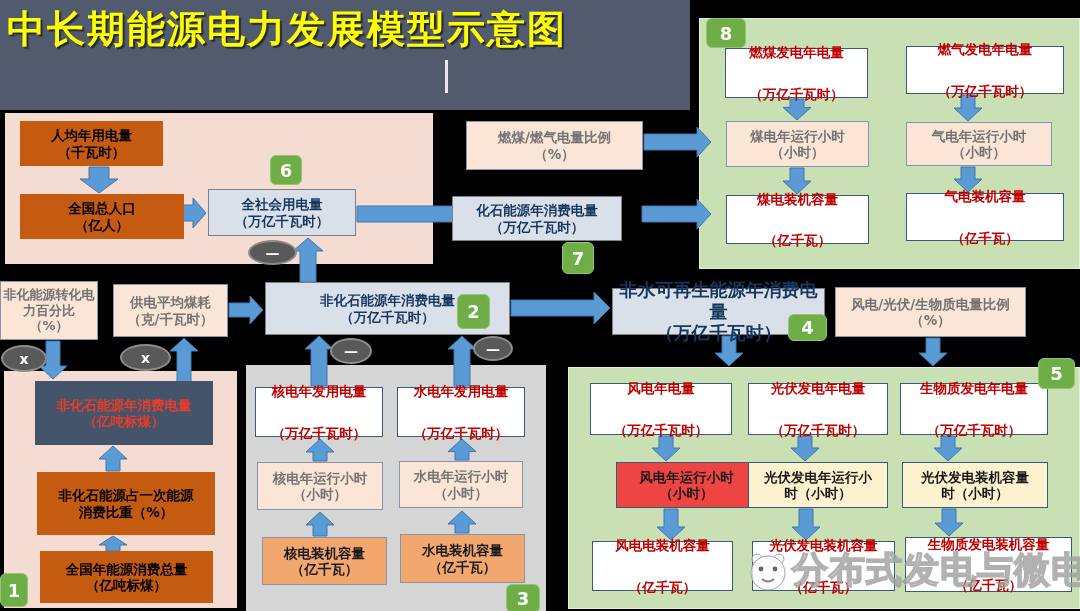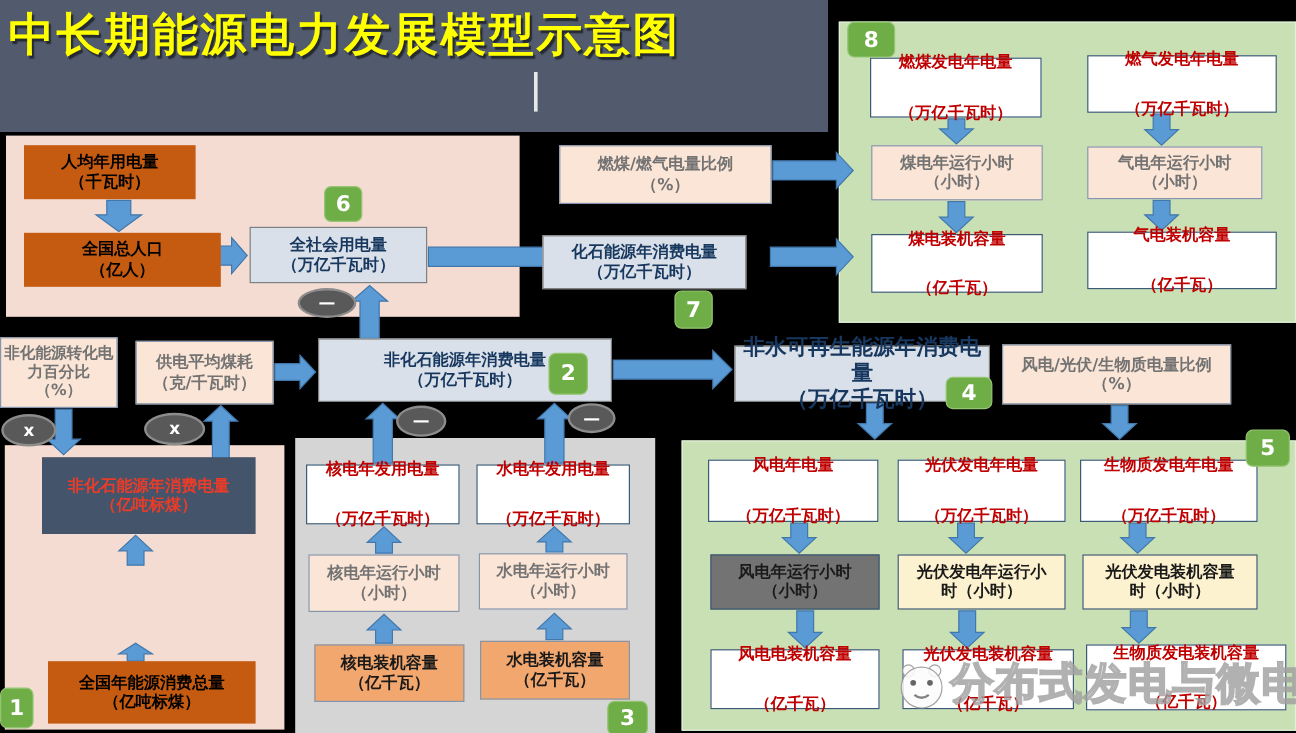--- a/index.html
+++ b/index.html
@@ -17,21 +17,21 @@
   .cursor{position:absolute;left:445px;top:60px;width:3px;height:33px;background:#e8e8e8;z-index:5;}
   .arrow-layer{position:absolute;left:0;top:0;z-index:2;}
   .node{position:absolute;display:flex;flex-direction:column;align-items:center;justify-content:center;
         text-align:center;font-weight:bold;font-size:13.5px;line-height:1.22;z-index:3;box-sizing:border-box;padding:1px 2px;}
   .orange{background:#c55a11;color:#000000;}
   .dark{background:#44546a;color:#ea3c28;}
   .bluegray{background:#d9e0e9;color:#17375e;border:1px solid #808080;}
   .peach{background:#fbe5d6;color:#737373;border:1px solid #8496ad;}
   .white-red{background:#ffffff;color:#c00000;border:1px solid #3b5a74;gap:25px;}
   .medorange{background:#f2a76f;color:#1a1a1a;border:1px solid #8496ad;}
-  .pinkbox{background:#737373;color:#1a1a1a;border:1px solid #3b5a74;}
+  .pinkbox{background:#ef4444;color:#1a1a1a;border:1px solid #3b5a74;margin-left:24px;}
   .yellowbox{background:#fdf2cf;color:#1a1a1a;border:1px solid #3b5a74;}
   .badge{position:absolute;background:#6fae47;border:1px solid #93c572;border-radius:6px;color:#fff;
          font-weight:bold;font-size:18px;display:flex;align-items:center;justify-content:center;z-index:4;}
   .op{position:absolute;background:#595959;border:2px solid #8c8c8c;border-radius:50%;color:#fff;
       font-weight:bold;font-size:14px;display:flex;align-items:center;justify-content:center;z-index:4;line-height:1;}
   .watermark{position:absolute;left:744px;top:546px;display:flex;align-items:center;z-index:6;opacity:.9;}
   .watermark span{font-size:36px;font-weight:bold;letter-spacing:1px;color:rgba(255,255,255,0.10);
       -webkit-text-stroke:1.5px rgba(160,160,160,0.9);white-space:nowrap;}
 </style>
 </head>
@@ -122,20 +122,24 @@
     </div>
   <div class="node peach" style="left:835px;top:287px;width:191px;height:50px">
       <span>风电/光伏/生物质电量比例</span>
       <span>（%）</span>
     </div>
 
   <div class="node dark" style="left:35px;top:381px;width:178px;height:64px">
       <span>非化石能源年消费电量</span>
       <span>（亿吨标煤）</span>
     </div>
+  <div class="node orange" style="left:37px;top:472px;width:178px;height:63px">
+      <span>非化石能源占一次能源</span>
+      <span>消费比重（%）</span>
+    </div>
   <div class="node orange" style="left:40px;top:551px;width:173px;height:52px">
       <span>全国年能源消费总量</span>
       <span>（亿吨标煤）</span>
     </div>
 
   <div class="node white-red" style="left:255px;top:387px;width:128px;height:50px">
       <span>核电年发用电量</span>
       <span>（万亿千瓦时）</span>
     </div>
   <div class="node white-red" style="left:397px;top:387px;width:128px;height:50px">

